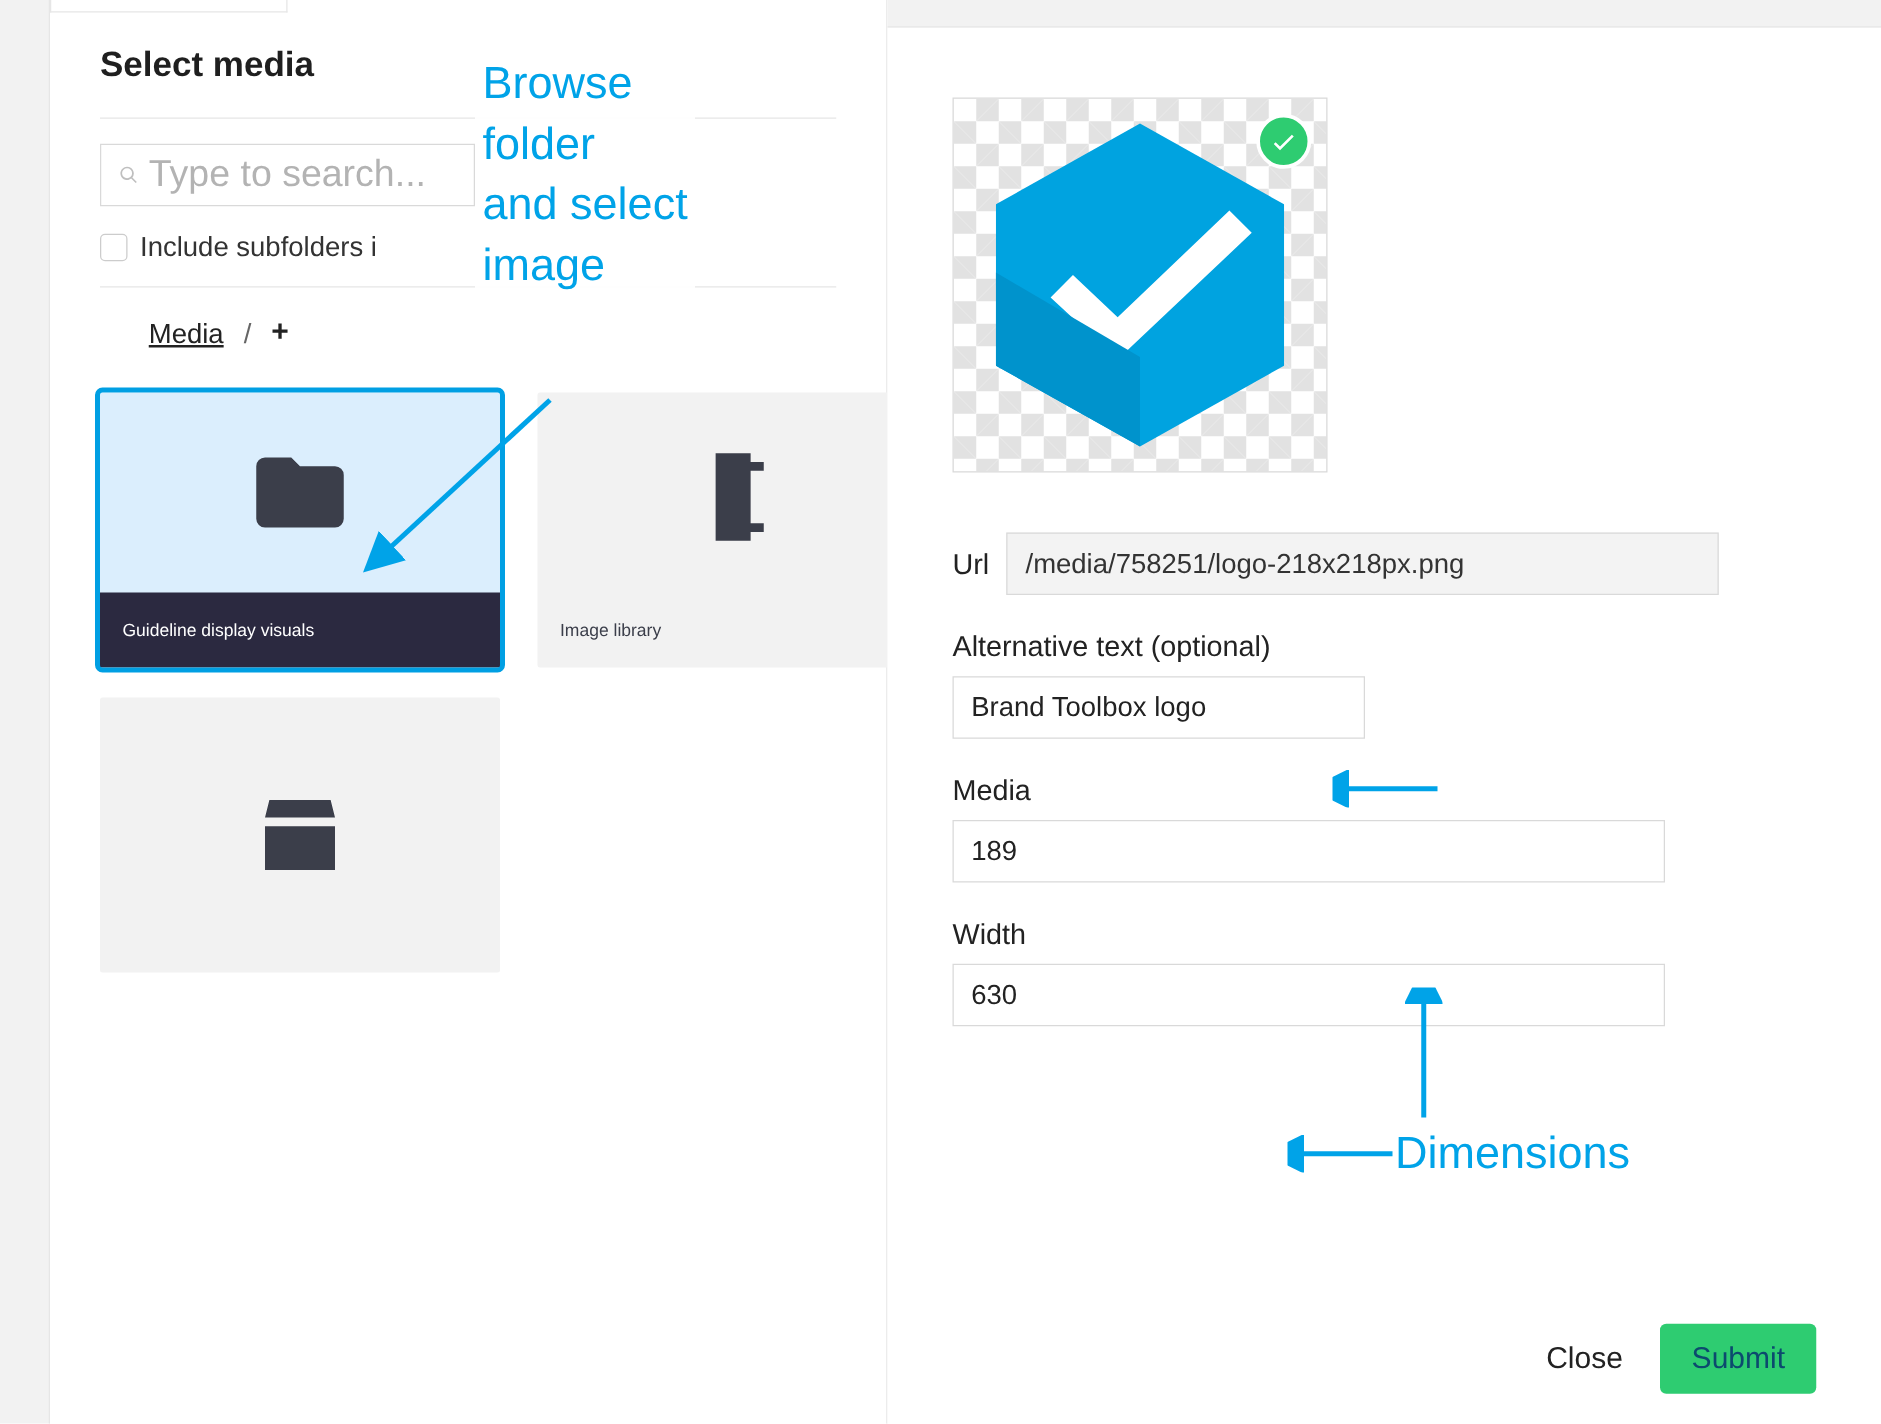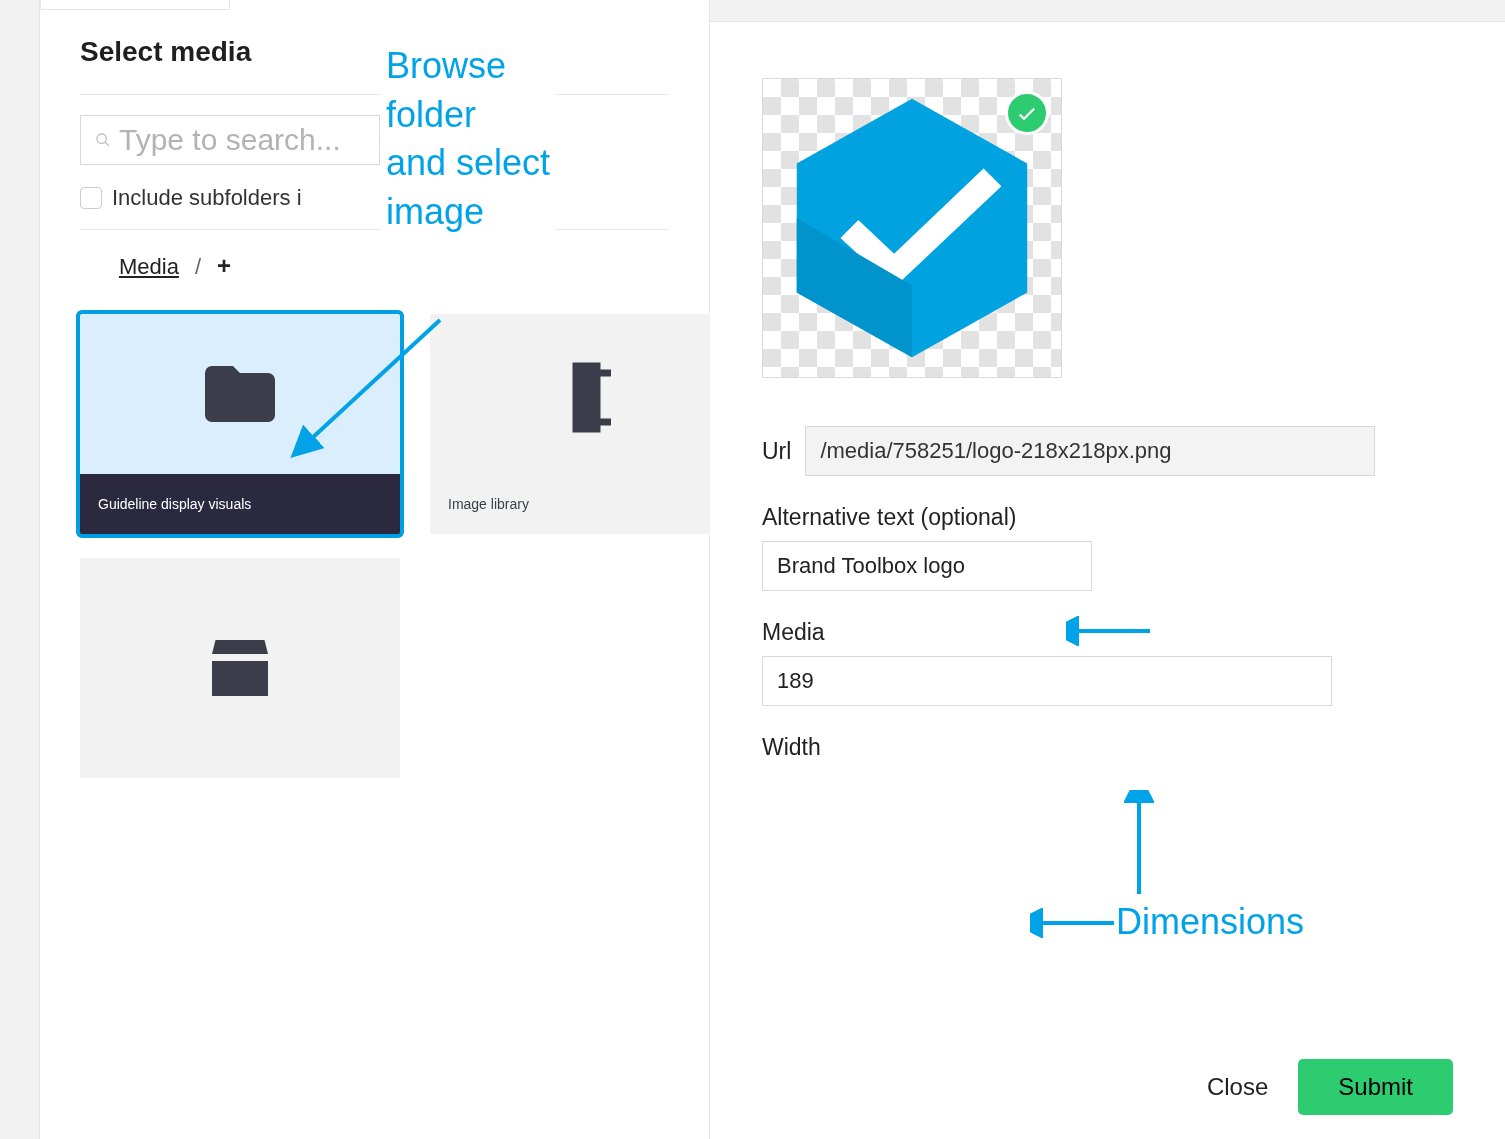--- a/index.html
+++ b/index.html
@@ -59,21 +59,21 @@
   .row { margin-bottom: 28px; }
   .row.inline { display: flex; align-items: center; gap: 14px; }
   .label { font-size: 23px; color: #222; display: block; margin-bottom: 10px; }
   .input { width: 570px; height: 50px; border: 1px solid #d9d9d9; background: #fff; font-size: 22px; padding: 0 14px; font-family: inherit; color: #222; }
   .input.readonly { background: #f3f3f3; color: #333; }
   .input.wide { width: 570px; }
   .input.url { width: 570px; }
 
   .footer { position: absolute; right: 52px; bottom: 24px; display: flex; align-items: center; gap: 30px; }
   .close-link { font-size: 24px; color: #222; cursor: pointer; }
-  .submit-btn { background: #2ecc71; color: #000000; border: none; border-radius: 5px; font-size: 24px; padding: 14px 40px; cursor: pointer; }
+  .submit-btn { background: #2ecc71; color: #0c4a6e; border: none; border-radius: 5px; font-size: 24px; padding: 14px 25px; cursor: pointer; }
 
   
   .annot { position: absolute; color: #00a3e8; font-size: 36px; line-height: 1.35; font-weight: 400; pointer-events: none; white-space: nowrap; z-index: 5; }
   .annot-bg { background: rgba(255,255,255,0.92); padding: 2px 6px; }
   .arrow-svg { position: absolute; z-index: 4; pointer-events: none; }
 </style>
 </head>
 <body>
 
 <div class="app">
@@ -178,20 +178,21 @@
           <input class="input" style="width: 330px;" value="Brand Toolbox logo">
         </div>
 
         <div class="row">
           <span class="label">Media</span>
           <input class="input wide" value="189" style="">
         </div>
 
         <div class="row">
           <span class="label">Width</span>
+          <input class="input wide" value="630" style="">
         </div>
       </div>
     </div>
 
     <div class="footer">
       <span class="close-link">Close</span>
       <button class="submit-btn">Submit</button>
     </div>
 
     <svg class="arrow-svg" style="left:356px; top:616px; width:90px; height:30px;" viewBox="0 0 90 30">

